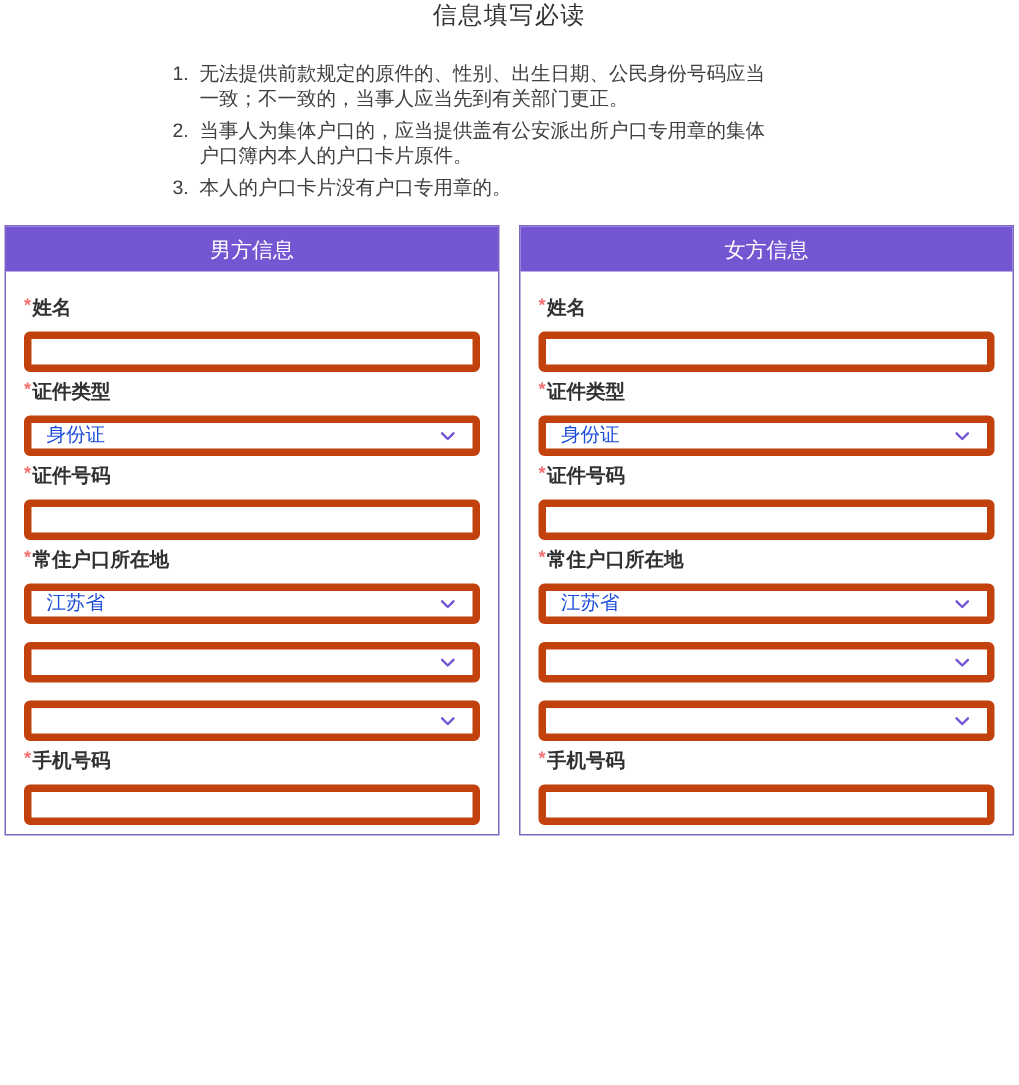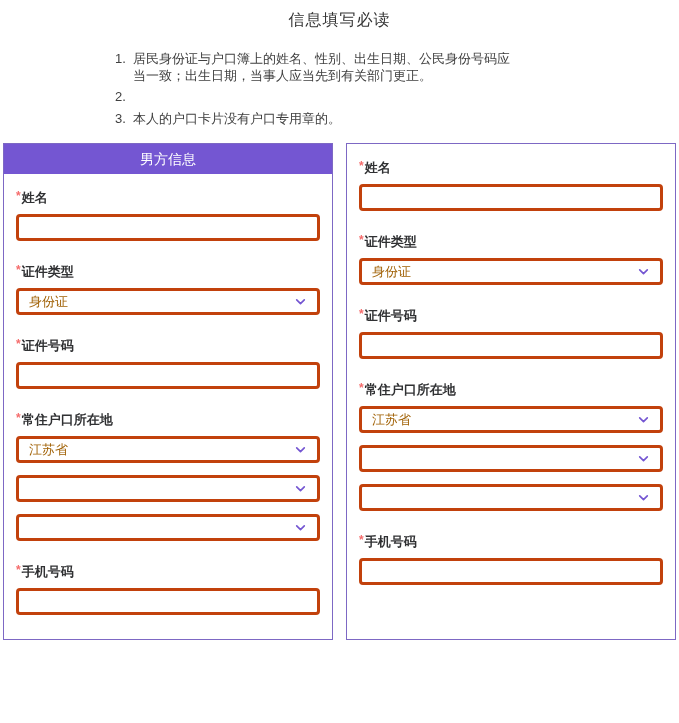--- a/index.html
+++ b/index.html
@@ -7,21 +7,20 @@
   body {
     width: 679px; height: 723px;
     background: #ffffff;
     font-family: "Liberation Sans", "DejaVu Sans", sans-serif;
     color: #404040;
     overflow: hidden;
     position: relative;
   }
   .page-title {
     margin: 0;
-    padding-top: 10px;
     text-align: center;
     font-size: 16px;
     font-weight: 400;
     color: #333333;
     letter-spacing: 1px;
   }
   .notice {
     margin: 20px 0 0 115px;
     width: 398px;
     font-size: 13px;
@@ -48,36 +47,36 @@
   .panel-header {
     height: 30px;
     line-height: 30px;
     background: #7456d2;
     color: #ffffff;
     text-align: center;
     font-size: 14px;
     font-weight: 400;
   }
   .panel-body { padding: 15px 12px 2px; }
-  .field { margin-bottom: 22px; }
+  .field { margin-bottom: 4px; }
   .field-label {
     font-size: 13px;
     font-weight: bold;
     color: #303133;
     margin-bottom: 7px;
   }
   .req { color: #f56c6c; margin-right: 1px; font-size: 12px; vertical-align: top; }
   .control {
     height: 27px;
     width: 100%;
-    border: 3px solid #c2410c;
+    border: 5px solid #c2410c;
     border-radius: 4px;
     background: #fff;
     font-size: 13px;
-    color: #a16207;
+    color: #1d4ed8;
     padding: 0 10px;
     font-family: "Liberation Sans", "DejaVu Sans", sans-serif;
   }
   input.control { outline: none; }
   .select {
     display: flex;
     align-items: center;
     justify-content: space-between;
     cursor: pointer;
   }
@@ -87,26 +86,27 @@
 </style>
 </head>
 <body>
 
 <h2 class="page-title">信息填写必读</h2>
 
 <div class="notice">
   <div class="notice-item">
     <span class="notice-num">1.</span>
     <div class="notice-text">
-      <div>居民身份证与户口簿上的姓名、性别、出生日期、公民身份号码应当一致；出生日期，当事人应当先到有关部门更正。</div>
+      <div>无法提供前款规定的原件的、性别、出生日期、公民身份号码应当一致；不一致的，当事人应当先到有关部门更正。</div>
     </div>
   </div>
   <div class="notice-item">
     <span class="notice-num">2.</span>
     <div class="notice-text">
+      <div>当事人为集体户口的，应当提供盖有公安派出所户口专用章的集体户口簿内本人的户口卡片原件。</div>
     </div>
   </div>
   <div class="notice-item">
     <span class="notice-num">3.</span>
     <div class="notice-text">
       <div>本人的户口卡片没有户口专用章的。</div>
     </div>
   </div>
 </div>
 
@@ -168,20 +168,21 @@
 
       <div class="field">
         <div class="field-label"><span class="req">*</span><span>手机号码</span></div>
         <input class="control" type="text" value="" style="">
       </div>
 
     </div>
   </div>
 
   <div class="panel">
+    <div class="panel-header">女方信息</div>
     <div class="panel-body">
 
       <div class="field">
         <div class="field-label"><span class="req">*</span><span>姓名</span></div>
         <input class="control" type="text" value="" style="">
       </div>
 
       <div class="field">
         <div class="field-label"><span class="req">*</span><span>证件类型</span></div>
         <div class="control select">

